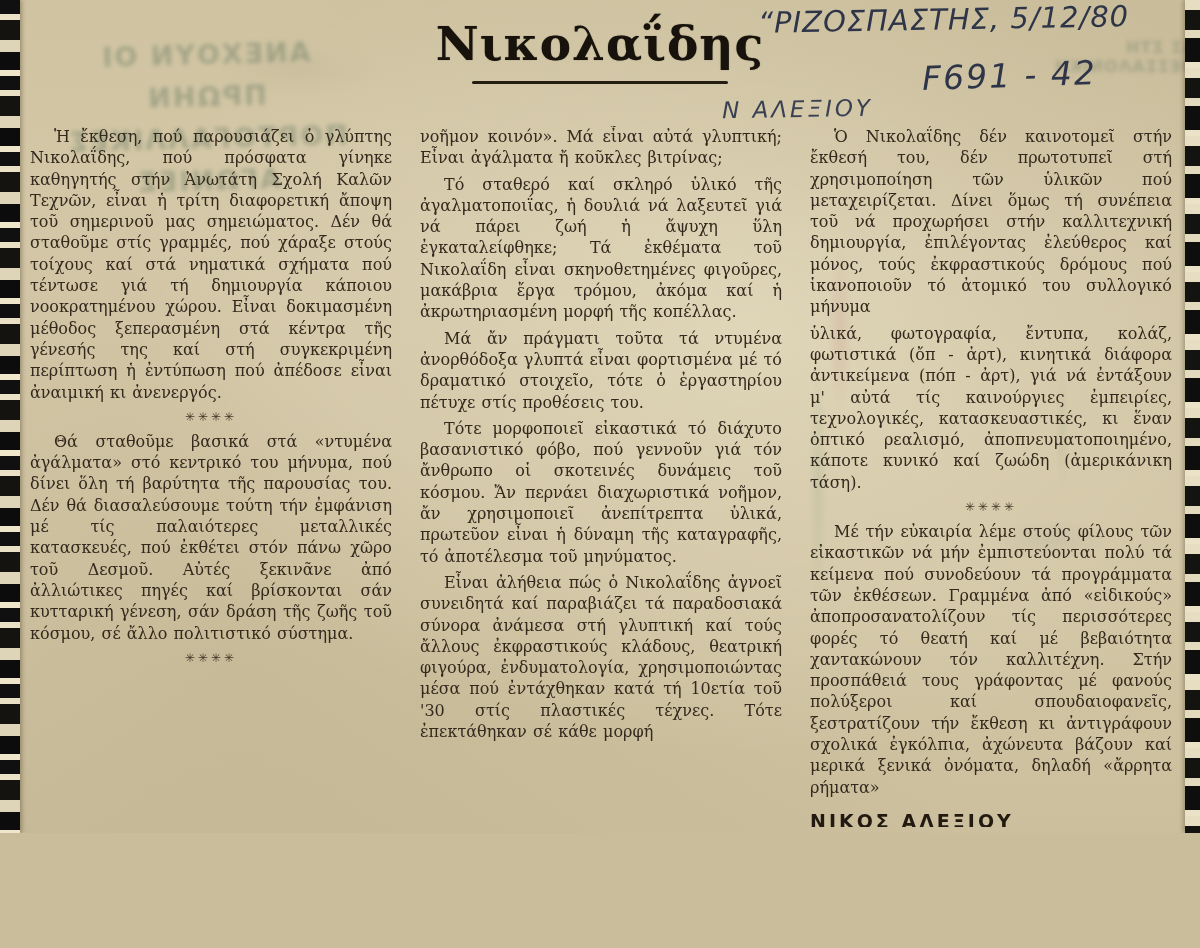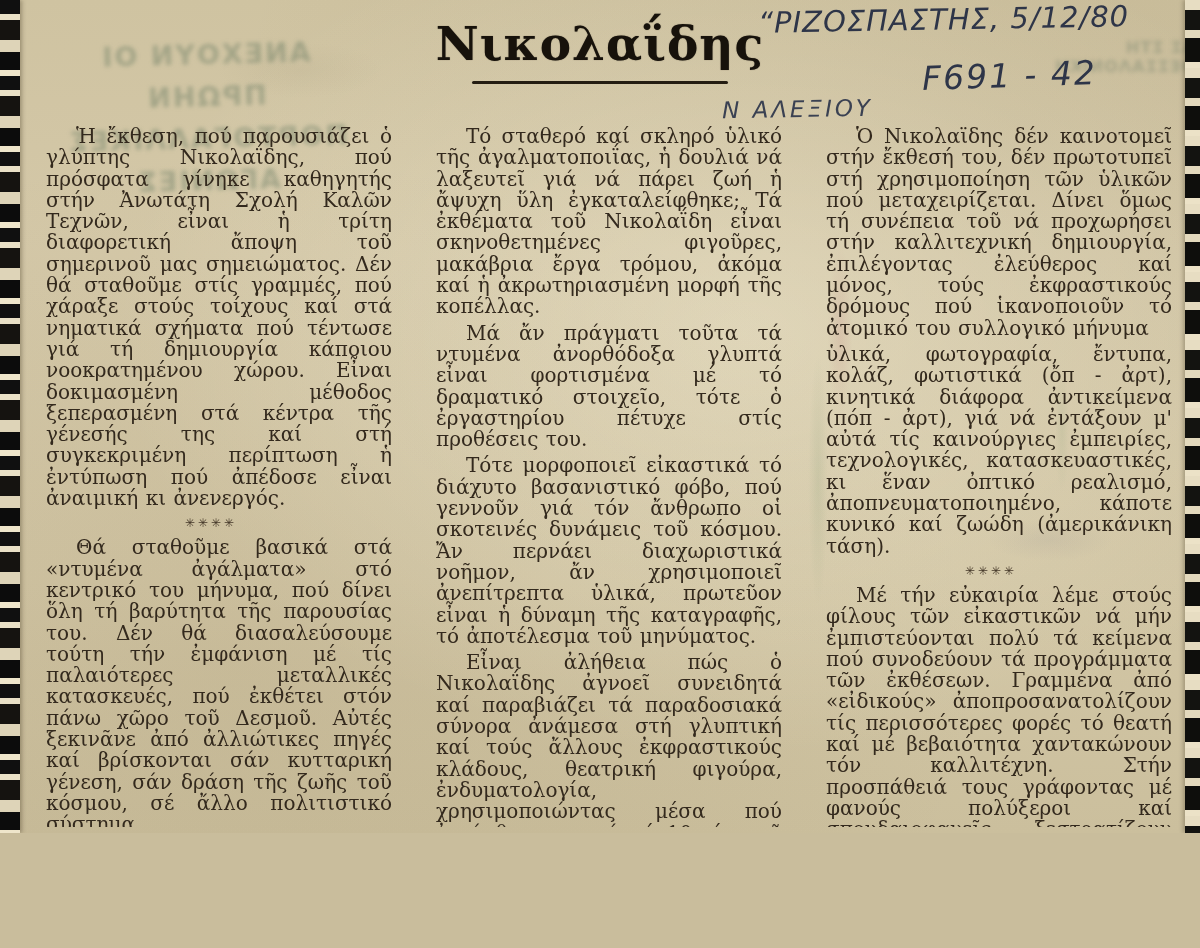--- a/index.html
+++ b/index.html
@@ -87,22 +87,22 @@
     width:256px;height:3px;margin:10px auto 0 auto;
     background:#241d12;border-radius:2px;
   }
   
   .columns{
     position:absolute;top:126px;left:30px;right:28px;bottom:6px;
     display:flex;gap:28px;overflow:hidden;
   }
   .col{flex:1 1 0;color:#33291d;}
   .para{
-    margin:0 0 5px 16px;
-    font-size:20px;line-height:21.3px;
+    margin:0 0 5px 0;
+    font-size:16px;line-height:21.3px;
     text-align:justify;text-indent:1.5em;
     word-spacing:1px;
   }
   .para.no-indent{text-indent:0;}
   .divider{
     text-align:center;font-size:12px;letter-spacing:3px;
     color:#46392a;margin:7px 0 7px 0;
   }
   .byline{
     margin-top:12px;text-align:left;
@@ -132,20 +132,21 @@
   <div class="title-rule"></div>
 
   <div class="columns">
     <div class="col" id="col-0">
         <p class="para">Ἡ ἔκθεση, πού παρουσιάζει ὁ γλύπτης Νικολαΐδης, πού πρόσφατα γίνηκε καθηγητής στήν Ἀνωτάτη Σχολή Καλῶν Τεχνῶν, εἶναι ἡ τρίτη διαφορετική ἄποψη τοῦ σημερινοῦ μας σημειώματος. Δέν θά σταθοῦμε στίς γραμμές, πού χάραξε στούς τοίχους καί στά νηματικά σχήματα πού τέντωσε γιά τή δημιουργία κάποιου νοοκρατημένου χώρου. Εἶναι δοκιμασμένη μέθοδος ξεπερασμένη στά κέντρα τῆς γένεσής της καί στή συγκεκριμένη περίπτωση ἡ ἐντύπωση πού ἀπέδοσε εἶναι ἀναιμική κι ἀνενεργός.</p>
         <div class="divider">✳✳✳✳</div>
         <p class="para">Θά σταθοῦμε βασικά στά «ντυμένα ἀγάλματα» στό κεντρικό του μήνυμα, πού δίνει ὅλη τή βαρύτητα τῆς παρουσίας του. Δέν θά διασαλεύσουμε τούτη τήν ἐμφάνιση μέ τίς παλαιότερες μεταλλικές κατασκευές, πού ἐκθέτει στόν πάνω χῶρο τοῦ Δεσμοῦ. Αὐτές ξεκινᾶνε ἀπό ἀλλιώτικες πηγές καί βρίσκονται σάν κυτταρική γένεση, σάν δράση τῆς ζωῆς τοῦ κόσμου, σέ ἄλλο πολιτιστικό σύστημα.</p>
         <div class="divider">✳✳✳✳</div>
       </div>
     <div class="col" id="col-1">
+        <p class="para no-indent">νοῆμον κοινόν». Μά εἶναι αὐτά γλυπτική; Εἶναι ἀγάλματα ἤ κοῦκλες βιτρίνας;</p>
         <p class="para">Τό σταθερό καί σκληρό ὑλικό τῆς ἀγαλματοποιΐας, ἡ δουλιά νά λαξευτεῖ γιά νά πάρει ζωή ἡ ἄψυχη ὕλη ἐγκαταλείφθηκε; Τά ἐκθέματα τοῦ Νικολαΐδη εἶναι σκηνοθετημένες φιγοῦρες, μακάβρια ἔργα τρόμου, ἀκόμα καί ἡ ἀκρωτηριασμένη μορφή τῆς κοπέλλας.</p>
         <p class="para">Μά ἄν πράγματι τοῦτα τά ντυμένα ἀνορθόδοξα γλυπτά εἶναι φορτισμένα μέ τό δραματικό στοιχεῖο, τότε ὁ ἐργαστηρίου πέτυχε στίς προθέσεις του.</p>
         <p class="para">Τότε μορφοποιεῖ εἰκαστικά τό διάχυτο βασανιστικό φόβο, πού γεννοῦν γιά τόν ἄνθρωπο οἱ σκοτεινές δυνάμεις τοῦ κόσμου. Ἄν περνάει διαχωριστικά νοῆμον, ἄν χρησιμοποιεῖ ἀνεπίτρεπτα ὑλικά, πρωτεῦον εἶναι ἡ δύναμη τῆς καταγραφῆς, τό ἀποτέλεσμα τοῦ μηνύματος.</p>
         <p class="para">Εἶναι ἀλήθεια πώς ὁ Νικολαΐδης ἀγνοεῖ συνειδητά καί παραβιάζει τά παραδοσιακά σύνορα ἀνάμεσα στή γλυπτική καί τούς ἄλλους ἐκφραστικούς κλάδους, θεατρική φιγούρα, ἐνδυματολογία, χρησιμοποιώντας μέσα πού ἐντάχθηκαν κατά τή 10ετία τοῦ '30 στίς πλαστικές τέχνες. Τότε ἐπεκτάθηκαν σέ κάθε μορφή</p>
       </div>
     <div class="col" id="col-2">
         <p class="para">Ὁ Νικολαΐδης δέν καινοτομεῖ στήν ἔκθεσή του, δέν πρωτοτυπεῖ στή χρησιμοποίηση τῶν ὑλικῶν πού μεταχειρίζεται. Δίνει ὅμως τή συνέπεια τοῦ νά προχωρήσει στήν καλλιτεχνική δημιουργία, ἐπιλέγοντας ἐλεύθερος καί μόνος, τούς ἐκφραστικούς δρόμους πού ἱκανοποιοῦν τό ἀτομικό του συλλογικό μήνυμα</p>
         <p class="para no-indent">ὑλικά, φωτογραφία, ἔντυπα, κολάζ, φωτιστικά (ὄπ - ἀρτ), κινητικά διάφορα ἀντικείμενα (πόπ - ἀρτ), γιά νά ἐντάξουν μ' αὐτά τίς καινούργιες ἐμπειρίες, τεχνολογικές, κατασκευαστικές, κι ἕναν ὀπτικό ρεαλισμό, ἀποπνευματοποιημένο, κάποτε κυνικό καί ζωώδη (ἀμερικάνικη τάση).</p>
         <div class="divider">✳✳✳✳</div>
         <p class="para">Μέ τήν εὐκαιρία λέμε στούς φίλους τῶν εἰκαστικῶν νά μήν ἐμπιστεύονται πολύ τά κείμενα πού συνοδεύουν τά προγράμματα τῶν ἐκθέσεων. Γραμμένα ἀπό «εἰδικούς» ἀποπροσανατολίζουν τίς περισσότερες φορές τό θεατή καί μέ βεβαιότητα χαντακώνουν τόν καλλιτέχνη. Στήν προσπάθειά τους γράφοντας μέ φανούς πολύξεροι καί σπουδαιοφανεῖς, ξεστρατίζουν τήν ἔκθεση κι ἀντιγράφουν σχολικά ἐγκόλπια, ἀχώνευτα βάζουν καί μερικά ξενικά ὀνόματα, δηλαδή «ἄρρητα ρήματα»</p>

